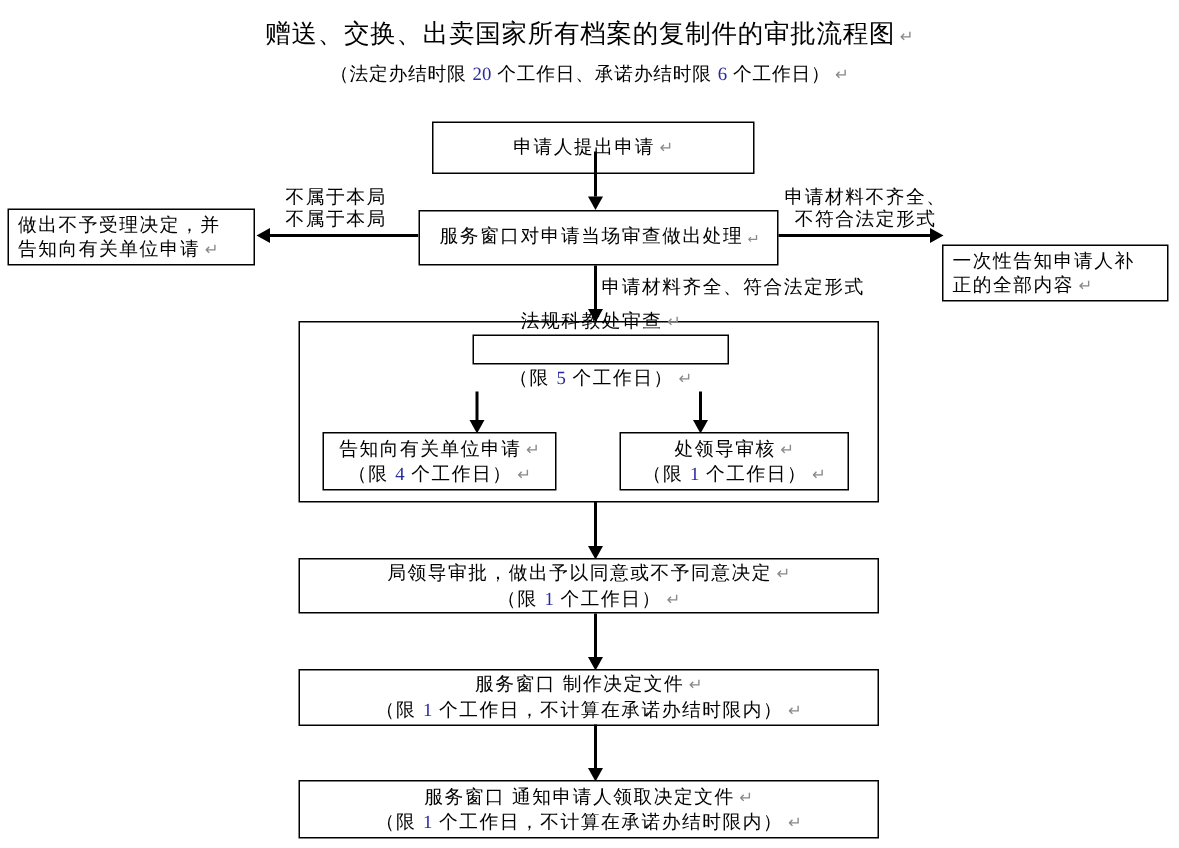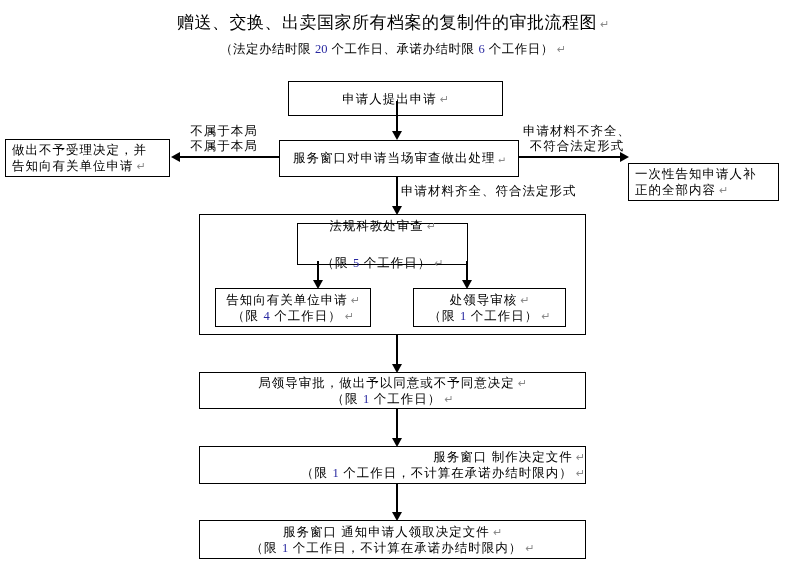--- a/index.html
+++ b/index.html
@@ -91,21 +91,21 @@
   <div class="varrow" style="left:391px;top:177px;height:38px;">
     <div class="vline"></div>
     <div class="head-down"></div>
   </div>
   <div class="lbl" style="left:401px;top:184px;">
     <div>申请材料齐全、符合法定形式</div>
   </div>
 
   <div class="container-box" style="left:199px;top:214px;width:387px;height:121px;"></div>
 
-  <div class="box" style="left:297px;top:223px;width:171px;height:42px;gap:21px;">
+  <div class="box" style="left:315px;top:223px;width:171px;height:20px;gap:21px;">
     <div class="bl"><span class="dw">法规科教处审查</span><span class="mark">↵</span></div>
     <div class="bl"><span class="dw">（限 <span class="num">5</span> 个工作日）</span><span class="mark">↵</span></div>
   </div>
 
   <div class="varrow" style="left:312px;top:261px;height:28px;">
     <div class="vline"></div>
     <div class="head-down"></div>
   </div>
   <div class="varrow" style="left:461px;top:261px;height:28px;">
     <div class="vline"></div>
@@ -130,21 +130,21 @@
   <div class="box" style="left:199px;top:372px;width:387px;height:37px;">
     <div class="bl"><span class="dw">局领导审批，做出予以同意或不予同意决定</span><span class="mark">↵</span></div>
     <div class="bl"><span class="dw">（限 <span class="num">1</span> 个工作日）</span><span class="mark">↵</span></div>
   </div>
 
   <div class="varrow" style="left:391px;top:409px;height:38px;">
     <div class="vline"></div>
     <div class="head-down"></div>
   </div>
 
-  <div class="box" style="left:199px;top:446px;width:387px;height:38px;align-items:flex-end;">
+  <div class="box" style="left:199px;top:446px;width:387px;height:38px;">
     <div class="bl"><span class="dw">服务窗口 制作决定文件</span><span class="mark">↵</span></div>
     <div class="bl"><span class="dw">（限 <span class="num">1</span> 个工作日，不计算在承诺办结时限内）</span><span class="mark">↵</span></div>
   </div>
 
   <div class="varrow" style="left:391px;top:483px;height:38px;">
     <div class="vline"></div>
     <div class="head-down"></div>
   </div>
 
   <div class="box" style="left:199px;top:520px;width:387px;height:39px;">

